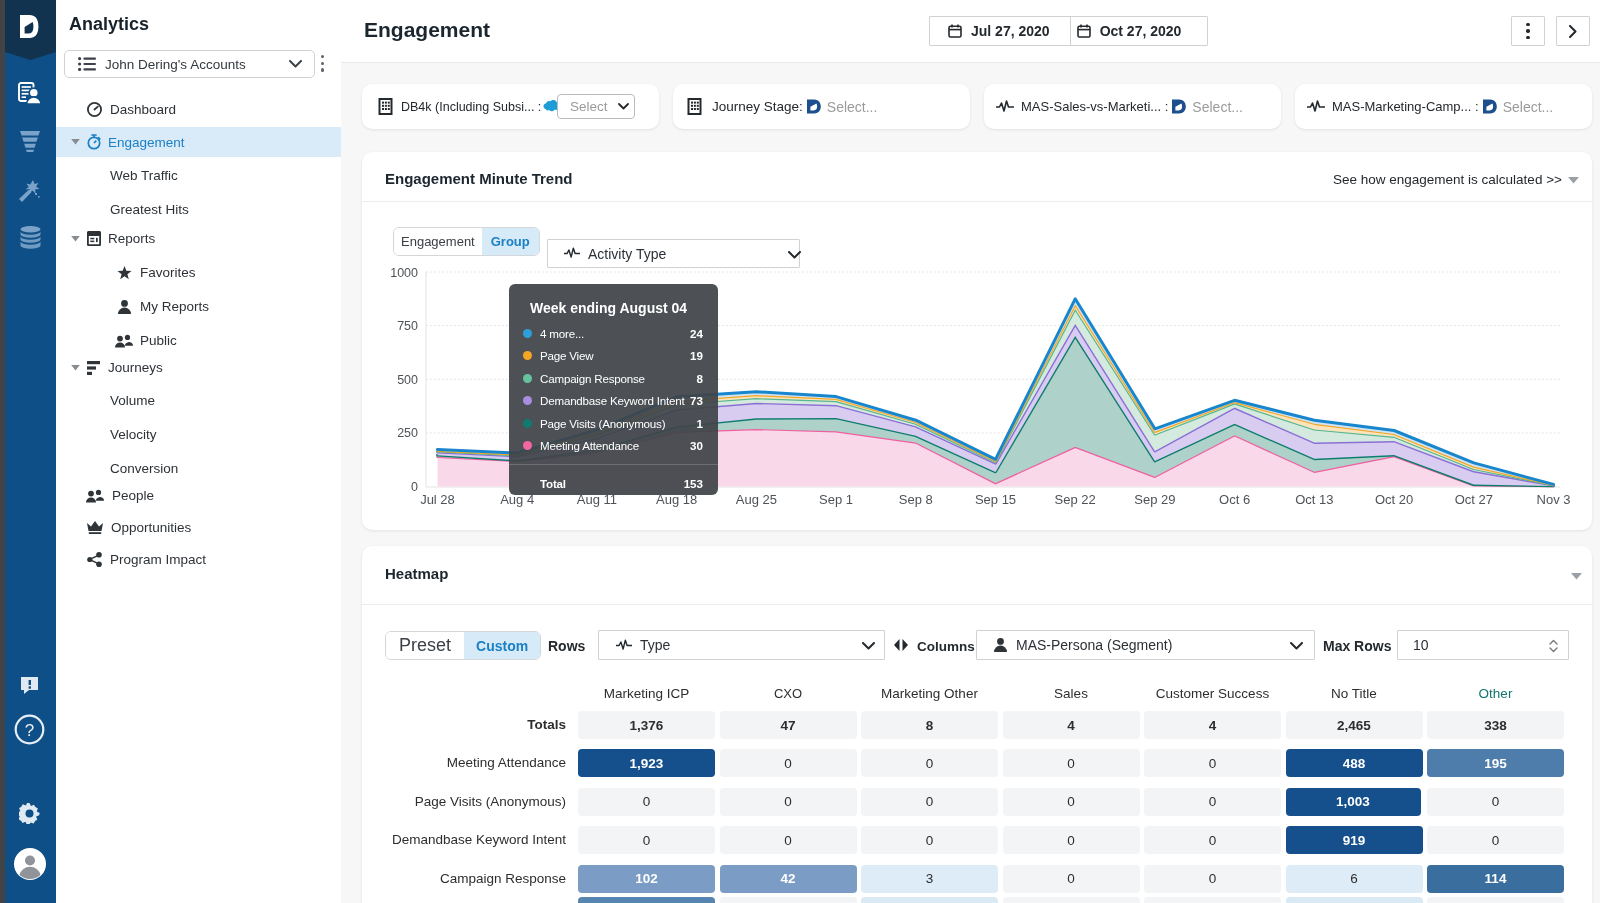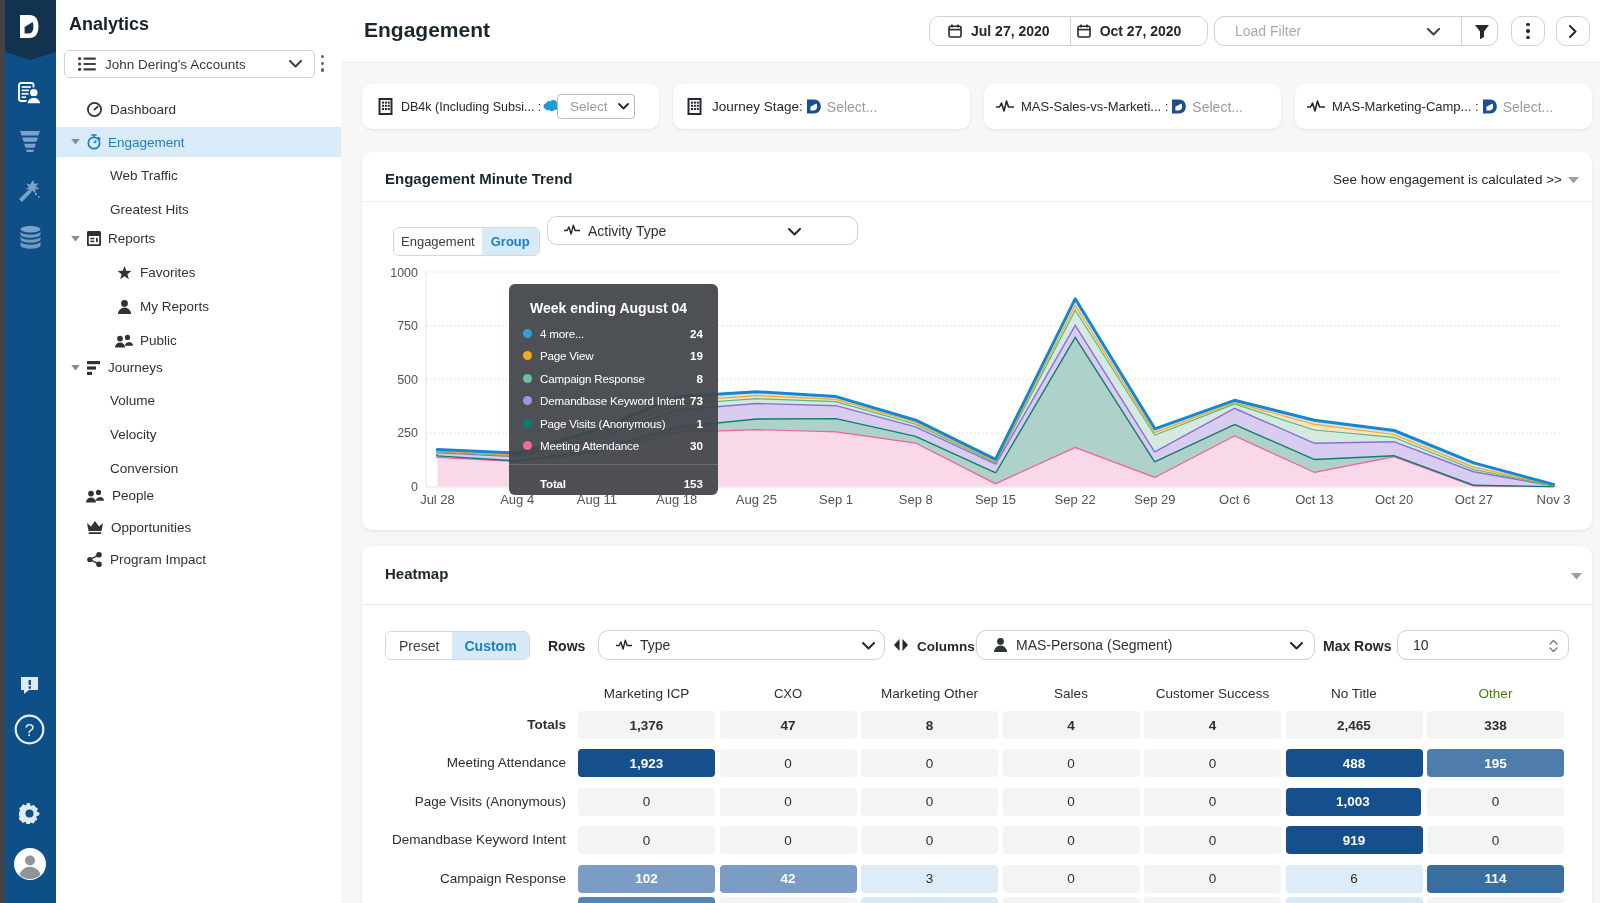--- a/index.html
+++ b/index.html
@@ -9,21 +9,21 @@
 .gstrip{left:0;top:0;width:5px;height:903px;background:#434346;}
 .rail{left:5px;top:0;width:51px;height:903px;background:#0f4f87;}
 .logo{left:5px;top:0;width:51px;height:62px;}
 .sidebar{left:56px;top:0;width:285px;height:903px;background:#fff;}
 .main{left:341px;top:0;width:1259px;height:903px;background:#f7f7f8;}
 .hdr{left:341px;top:0;width:1259px;height:62px;background:#fff;box-shadow:0 1px 0 #e9e9e9;}
 .card{background:#fff;border-radius:10px;box-shadow:0 1px 3px rgba(0,0,0,0.09);}
 .t14{font-size:14px;color:#2e2e2e;}
 .bold{font-weight:bold;}
 .ctr{display:flex;align-items:center;}
-.box{border:1px solid #cfd2d4;border-radius:10px;background:#fff;}
+.box{border:1px solid #cfd2d4;border-radius:1px;background:#fff;}
 .navtxt{font-size:13.5px;color:#2d3237;}
 .cell{position:absolute;height:28px;border-radius:4px;font-size:13.5px;display:flex;align-items:center;justify-content:center;}
 .tr{display:flex;align-items:center;height:22.5px;margin:0 15px 0 14px;font-size:11.6px;}
 .dot{width:9px;height:9px;border-radius:50%;margin-right:8px;flex:none;}
 .tl{white-space:nowrap;letter-spacing:-0.2px;text-align:center;}
 .tv{margin-left:auto;font-weight:bold;}
 </style></head>
 <body>
 <div class="page">
 <div class="abs gstrip"></div>
@@ -235,30 +235,20 @@
   <svg style="margin-left:27px" width="14" height="14" viewBox="0 0 14 14">
         <g fill="none" stroke="#24292e" stroke-width="1.6">
           <rect x="1" y="2.2" width="12" height="10.8" rx="1.5"></rect>
           <path d="M1 5.6 h12"></path>
           <path d="M4 .5 v3"></path>
           <path d="M10 .5 v3"></path>
         </g>
       </svg>
   <span class="t14 bold" style="margin-left:9px;color:#24292e;">Oct 27, 2020</span>
 </div>
-<div class="abs box ctr" style="left:1214px;top:16px;width:284px;height:30px;">
-  <span class="t14" style="margin-left:20px;color:#a7abae;">Load Filter</span>
-  <svg style="position:absolute;left:212px;top:11px" width="13" height="8" viewBox="0 0 13 8">
-        <path d="M1 1 l5.5 5.5 L12 1" fill="none" stroke="#3c4247" stroke-width="2" stroke-linecap="round" stroke-linejoin="round"></path>
-      </svg>
-  <div style="width:1px;height:30px;background:#cfd2d4;position:absolute;left:246px;"></div>
-  <svg style="position:absolute;left:259px;top:7px" width="16" height="16" viewBox="0 0 16 16">
-        <path d="M1 1 h14 L10 7.5 V13 l-4 2.2 V7.5 Z" fill="#24292e"></path>
-      </svg>
-</div>
 <div class="abs box ctr" style="left:1511px;top:16px;width:34px;height:30px;justify-content:center;">
   <div>
         <div style="width:3.4px;height:3.4px;border-radius:50%;background:#24292e;margin-bottom:3px;"></div>
         <div style="width:3.4px;height:3.4px;border-radius:50%;background:#24292e;margin-bottom:3px;"></div>
         <div style="width:3.4px;height:3.4px;border-radius:50%;background:#24292e;"></div>
       </div>
 </div>
 <div class="abs box ctr" style="left:1556px;top:16px;width:34px;height:30px;justify-content:center;">
   <svg width="8" height="13" viewBox="0 0 8 13">
         <path d="M1 1 l5.5 5.5 L1 12" fill="none" stroke="#24292e" stroke-width="2" stroke-linecap="round" stroke-linejoin="round"></path>
@@ -335,21 +325,21 @@
   <div class="abs bold" style="left:23px;top:18px;font-size:15px;color:#1b262e;">Engagement Minute Trend</div>
   <div class="abs" style="left:971px;top:20px;font-size:13.5px;color:#24292e;">See how engagement is calculated &gt;&gt;</div>
   <svg class="abs" style="left:1206px;top:25px" width="11" height="7" viewBox="0 0 11 7">
         <path d="M0 0 h11 L5.5 6.5 Z" fill="#9aa0a5"></path>
       </svg>
   <div class="abs" style="left:0;top:49px;width:1230px;height:1px;background:#ececec;"></div>
   <div class="abs ctr" style="left:31px;top:75px;height:29px;border:1px solid #d4d7d9;border-radius:6px;overflow:hidden;">
     <div class="ctr" style="height:29px;padding:0 7px;background:#fff;font-size:13px;color:#3a4046;">Engagement</div>
     <div class="ctr bold" style="height:29px;padding:0 9px;background:#d6eaf8;font-size:13px;color:#1b80c4;">Group</div>
   </div>
-  <div class="abs box ctr" style="left:185px;top:64px;width:311px;height:29px;text-align:right;">
+  <div class="abs box ctr" style="left:185px;top:87px;width:253px;height:29px;text-align:right;">
     <svg style="margin-left:16px" width="16" height="13" viewBox="0 0 18 14">
           <path d="M0 7 h3.5 L5.5 3 8 11 10.5 1 12.5 7 H18" fill="none" stroke="#24292e" stroke-width="1.6" stroke-linejoin="round" stroke-linecap="round"></path>
         </svg>
     <span class="t14" style="margin-left:8px;color:#2b3137;">Activity Type</span>
     <svg style="position:absolute;left:240px;top:11px" width="13" height="8" viewBox="0 0 13 8">
           <path d="M1 1 l5.5 5.5 L12 1" fill="none" stroke="#24292e" stroke-width="2" stroke-linecap="round" stroke-linejoin="round"></path>
         </svg>
   </div>
   <svg class="abs" style="left:0;top:0" width="1230" height="378" viewBox="0 0 1230 378">
     <g stroke="#dcdcdc" stroke-width="1" stroke-dasharray="1.5,2.5">
@@ -437,21 +427,21 @@
   </div>
 </div>
 
 <div class="abs card" style="left:362px;top:546px;width:1230px;height:380px;">
   <div class="abs bold" style="left:23px;top:19px;font-size:15px;color:#1b262e;">Heatmap</div>
   <svg class="abs" style="left:1209px;top:27px" width="11" height="7" viewBox="0 0 11 7">
         <path d="M0 0 h11 L5.5 6.5 Z" fill="#9aa0a5"></path>
       </svg>
   <div class="abs" style="left:0;top:58px;width:1230px;height:1px;background:#ececec;"></div>
   <div class="abs ctr" style="left:23px;top:85px;height:29px;border:1px solid #d4d7d9;border-radius:6px;overflow:hidden;">
-    <div class="ctr" style="height:29px;padding:0 13px;background:#fff;font-size:14px;color:#3a4046;">Preset</div>
+    <div class="ctr" style="height:29px;padding:0 13px;background:#fff;font-size:18px;color:#3a4046;">Preset</div>
     <div class="ctr bold" style="height:29px;padding:0 12px;background:#d6eaf8;font-size:14px;color:#1b80c4;">Custom</div>
   </div>
   <div class="abs bold" style="left:186px;top:92px;font-size:14px;color:#24292e;">Rows</div>
   <div class="abs box ctr" style="left:236px;top:84px;width:287px;height:30px;">
     <svg style="margin-left:17px" width="16" height="13" viewBox="0 0 18 14">
           <path d="M0 7 h3.5 L5.5 3 8 11 10.5 1 12.5 7 H18" fill="none" stroke="#24292e" stroke-width="1.6" stroke-linejoin="round" stroke-linecap="round"></path>
         </svg>
     <span class="t14" style="margin-left:8px;color:#2b3137;">Type</span>
     <svg style="position:absolute;left:263px;top:11px" width="13" height="8" viewBox="0 0 13 8">
           <path d="M1 1 l5.5 5.5 L12 1" fill="none" stroke="#24292e" stroke-width="2" stroke-linecap="round" stroke-linejoin="round"></path>
@@ -479,21 +469,21 @@
           <path d="M1 5 l3.5 -3.5 L8 5" fill="none" stroke="#73797e" stroke-width="1.4" stroke-linecap="round" stroke-linejoin="round"></path>
           <path d="M1 9 l3.5 3.5 L8 9" fill="none" stroke="#73797e" stroke-width="1.4" stroke-linecap="round" stroke-linejoin="round"></path>
         </svg>
   </div>
   <div class="abs" style="left:216.0px;top:140px;width:137px;text-align:center;font-size:13.5px;color:#2e2e2e;">Marketing ICP</div>
   <div class="abs" style="left:357.5px;top:140px;width:137px;text-align:center;font-size:13px;color:#2e2e2e;">CXO</div>
   <div class="abs" style="left:499.0px;top:140px;width:137px;text-align:center;font-size:13.5px;color:#2e2e2e;">Marketing Other</div>
   <div class="abs" style="left:640.5px;top:140px;width:137px;text-align:center;font-size:13.5px;color:#2e2e2e;">Sales</div>
   <div class="abs" style="left:782.0px;top:140px;width:137px;text-align:center;font-size:13.5px;color:#2e2e2e;">Customer Success</div>
   <div class="abs" style="left:923.5px;top:140px;width:137px;text-align:center;font-size:13.5px;color:#2e2e2e;">No Title</div>
-  <div class="abs" style="left:1065.0px;top:140px;width:137px;text-align:center;font-size:13.5px;color:#4d7c0f;">Other</div>
+  <div class="abs" style="left:1065.0px;top:140px;width:137px;text-align:center;font-size:13.5px;color:#0f766e;">Other</div>
   <div class="abs" style="left:0;top:171px;width:204px;text-align:right;font-size:13.5px;color:#2e2e2e;font-weight:bold;">Totals</div>
   <div class="cell" style="left:216.0px;top:165px;width:137px;background:#f3f4f5;color:#2e2e2e;font-weight:bold;">1,376</div>
   <div class="cell" style="left:357.5px;top:165px;width:137px;background:#f3f4f5;color:#2e2e2e;font-weight:bold;">47</div>
   <div class="cell" style="left:499.0px;top:165px;width:137px;background:#f3f4f5;color:#2e2e2e;font-weight:bold;">8</div>
   <div class="cell" style="left:640.5px;top:165px;width:137px;background:#f3f4f5;color:#2e2e2e;font-weight:bold;">4</div>
   <div class="cell" style="left:782.0px;top:165px;width:137px;background:#f3f4f5;color:#2e2e2e;font-weight:bold;">4</div>
   <div class="cell" style="left:923.5px;top:165px;width:137px;background:#f3f4f5;color:#2e2e2e;font-weight:bold;">2,465</div>
   <div class="cell" style="left:1065.0px;top:165px;width:137px;background:#f3f4f5;color:#2e2e2e;font-weight:bold;">338</div>
   <div class="abs" style="left:0;top:209px;width:204px;text-align:right;font-size:13.5px;color:#2e2e2e;">Meeting Attendance</div>
   <div class="cell" style="left:216.0px;top:203px;width:137px;background:#15508c;color:#fff;font-weight:bold;">1,923</div>

